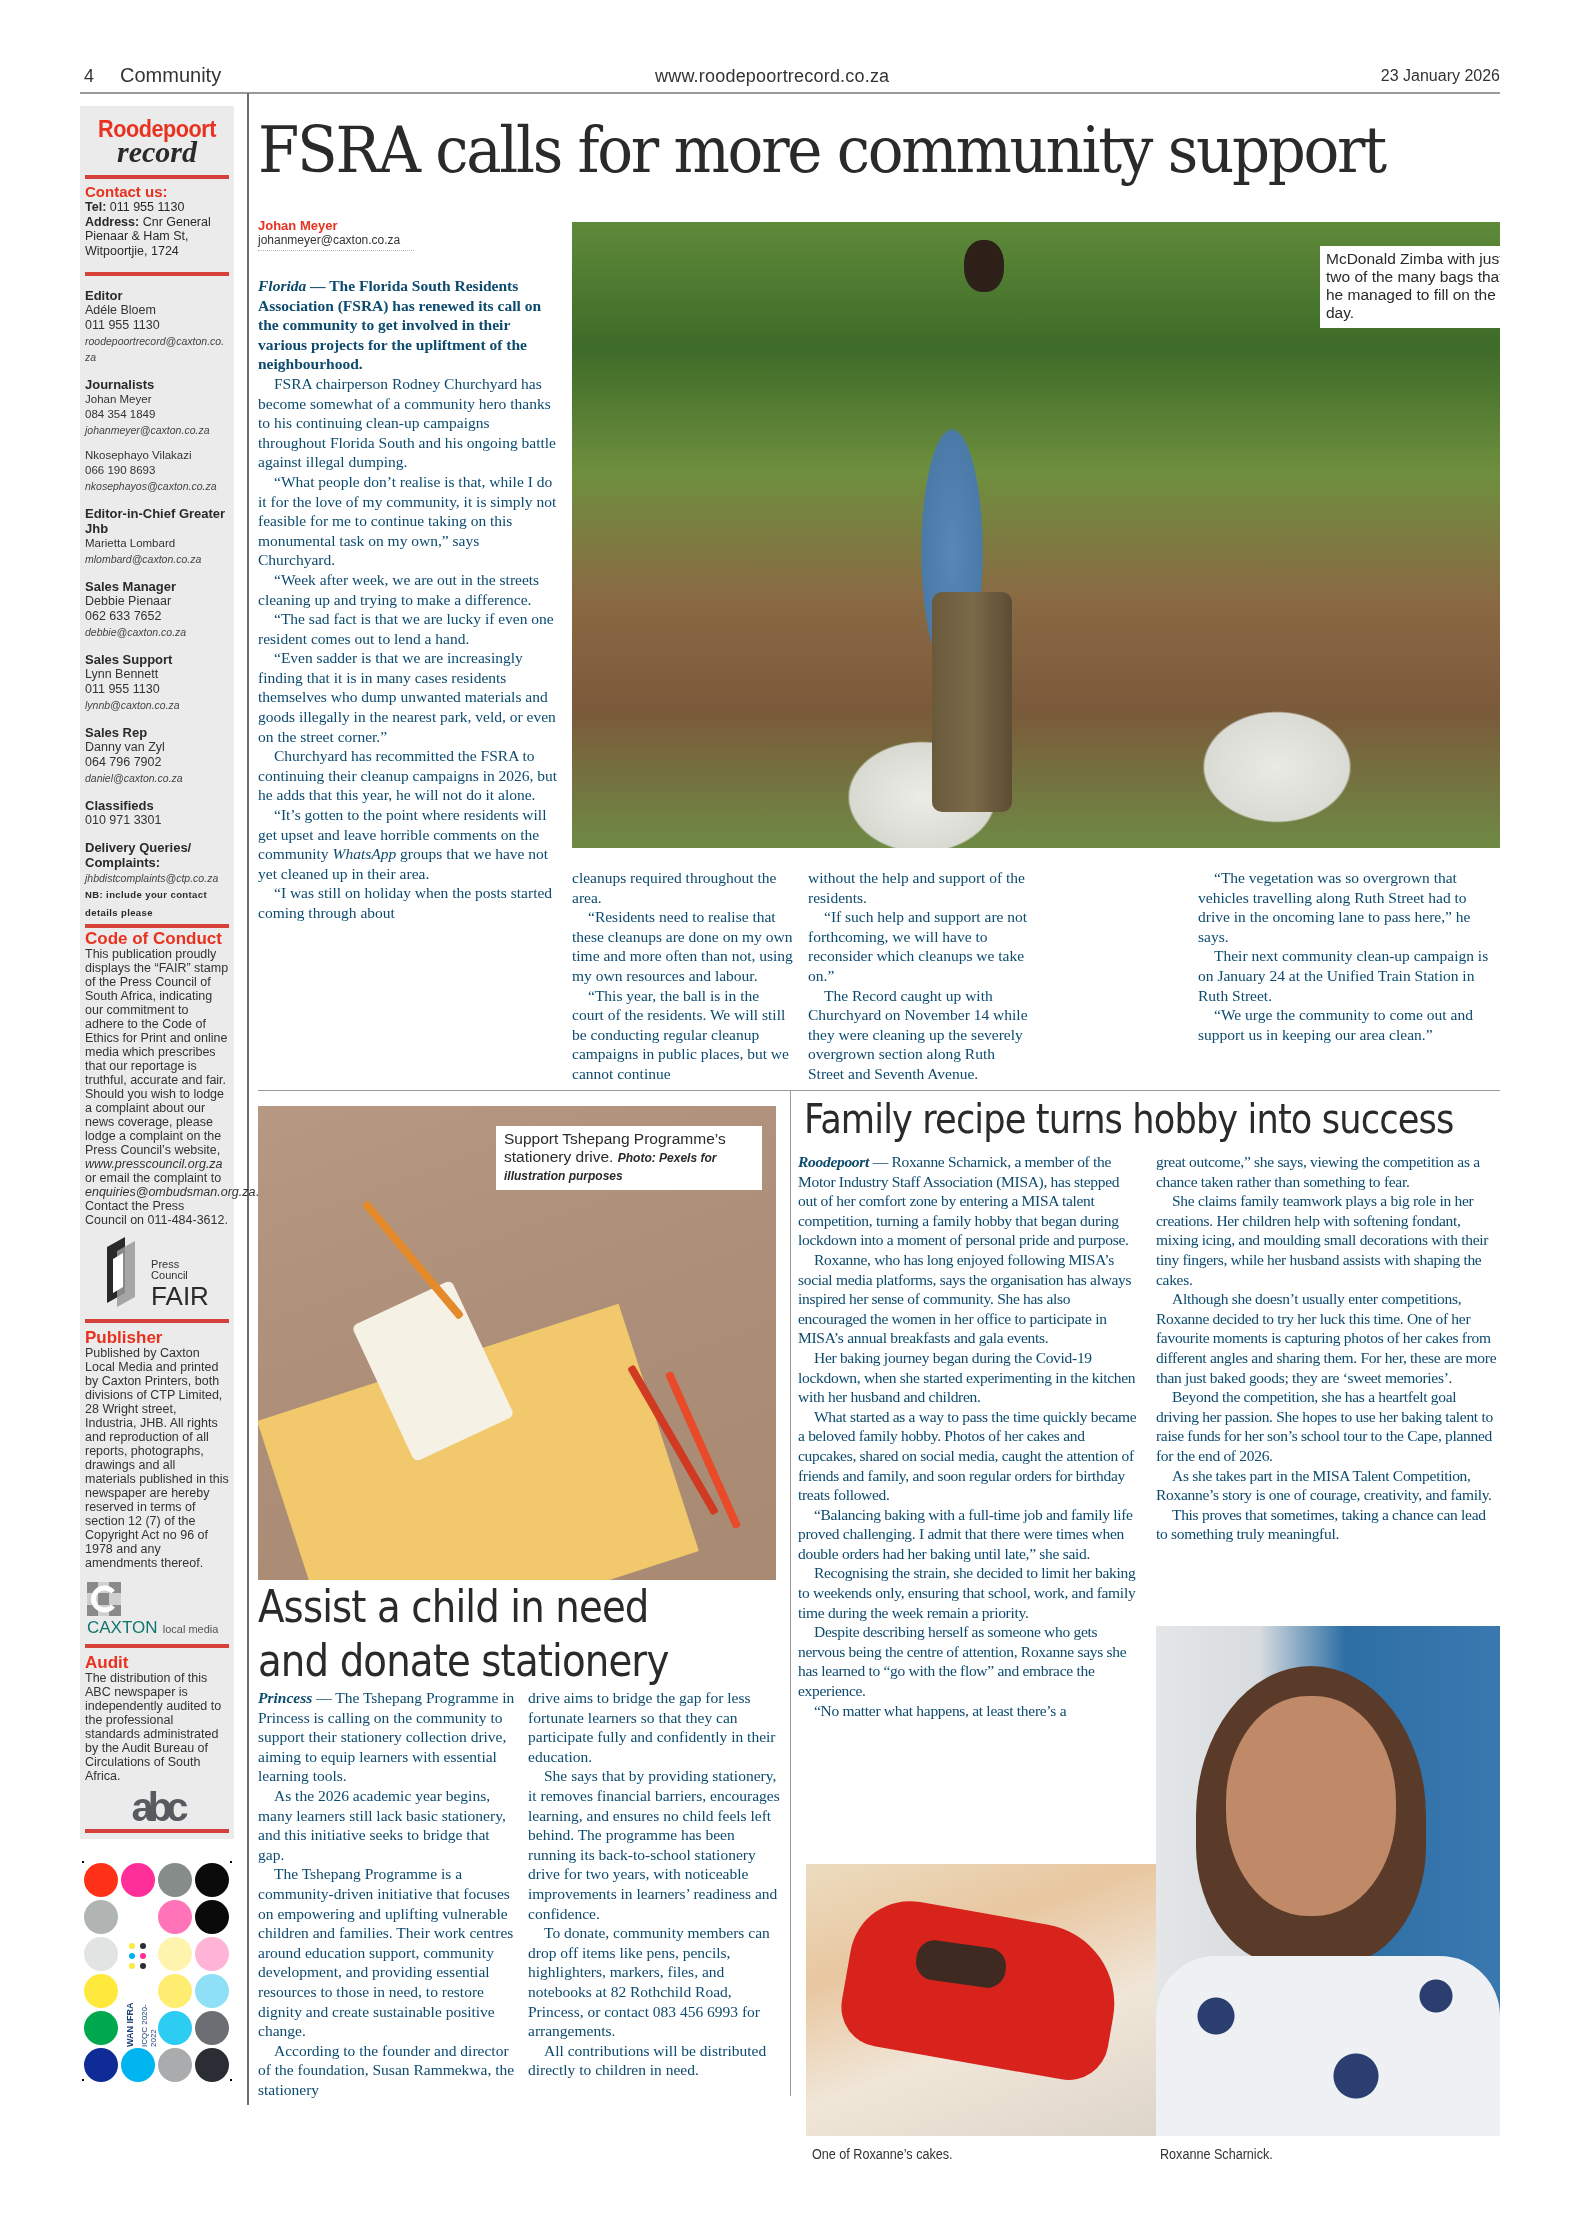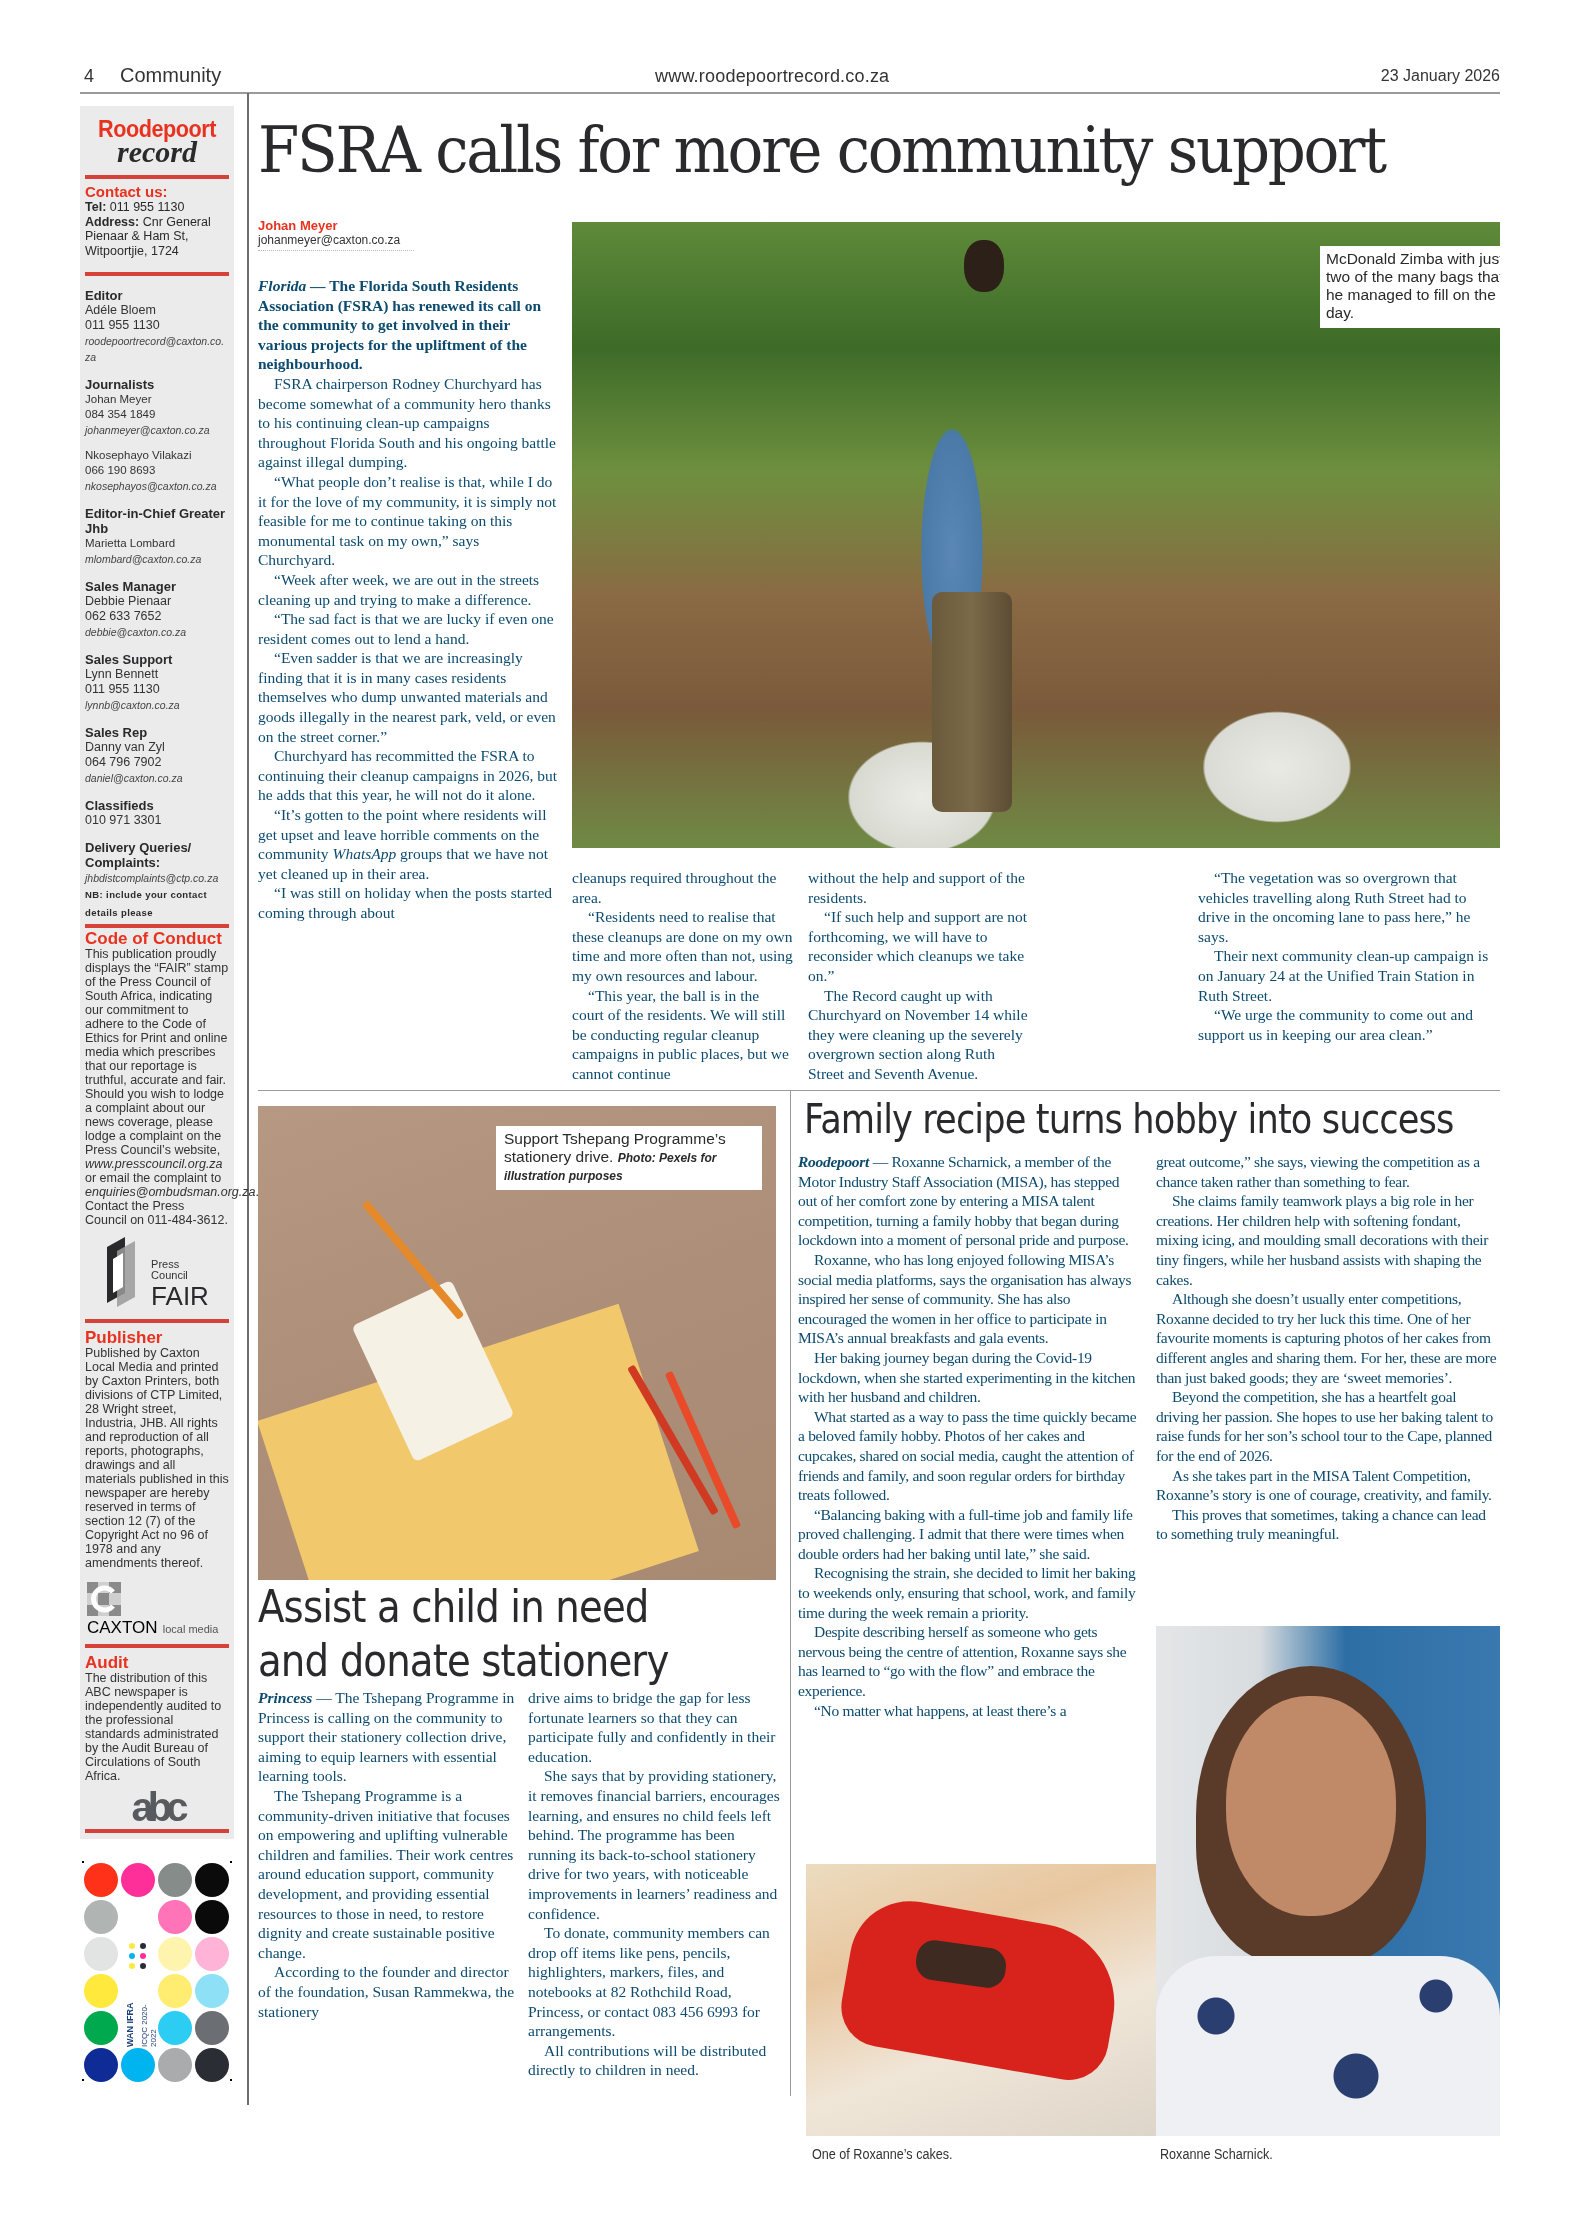--- a/index.html
+++ b/index.html
@@ -210,21 +210,21 @@
       <div class="c-ico">
         <svg width="34" height="34" viewBox="0 0 34 34">
           <rect x="0" y="0" width="11" height="11" fill="#8a8a8a"></rect>
             <rect x="22" y="0" width="12" height="11" fill="#8a8a8a"></rect>
           <rect x="11" y="11" width="11" height="12" fill="#8a8a8a"></rect>
             <rect x="0" y="23" width="11" height="11" fill="#8a8a8a"></rect>
             <rect x="22" y="23" width="12" height="11" fill="#8a8a8a"></rect>
           <path d="M26 10 A11 11 0 1 0 26 24" stroke="#ffffff" stroke-width="5" fill="none"></path>
         </svg>
       </div>
-      <div class="c-txt"><span style="font-size:17px;color:#000000;">CAXTON</span> <span>local media</span></div>
+      <div class="c-txt"><span style="font-size:17px;color:#0f766e;">CAXTON</span> <span>local media</span></div>
     </div>
     <div class="redrule" style="margin:0 0 6px 0;"></div>
 
     <div>
       <div class="sb-sec-h">Audit</div>
       <div class="sb-para">The distribution of this ABC newspaper is independently audited to the professional standards administrated by the Audit Bureau of Circulations of South Africa.</div>
     </div>
     <div class="abc-logo">abc</div>
     <div class="redrule" style="margin:0;"></div>
   </div>
@@ -318,20 +318,21 @@
   <div class="pencil" style="left:80px;top:150px;width:150px;background:#e58a2a;transform:rotate(50deg);"></div>
   <div class="caption-box" style="left:238px; top:20px; width:266px; padding:4px 8px 6px 8px;">
     <span>Support Tshepang Programme’s stationery drive.</span> <i>Photo: Pexels for illustration purposes</i>
   </div>
 </div>
 
 <h2 class="h2-left">Assist a child in need and donate stationery</h2>
 
 <div class="col" style="left:258px; top:1688px; width:258px;">
   <p class="noind"><i style="font-weight:bold;">Princess</i><span> — The Tshepang Programme in Princess is calling on the community to support their stationery collection drive, aiming to equip learners with essential learning tools.</span></p>
+  <p>As the 2026 academic year begins, many learners still lack basic stationery, and this initiative seeks to bridge that gap.</p>
   <p>The Tshepang Programme is a community-driven initiative that focuses on empowering and uplifting vulnerable children and families. Their work centres around education support, community development, and providing essential resources to those in need, to restore dignity and create sustainable positive change.</p>
   <p>According to the founder and director of the foundation, Susan Rammekwa, the stationery</p>
 </div>
 <div class="col" style="left:528px; top:1688px; width:258px;">
   <p class="noind">drive aims to bridge the gap for less fortunate learners so that they can participate fully and confidently in their education.</p>
   <p>She says that by providing stationery, it removes financial barriers, encourages learning, and ensures no child feels left behind. The programme has been running its back-to-school stationery drive for two years, with noticeable improvements in learners’ readiness and confidence.</p>
   <p>To donate, community members can drop off items like pens, pencils, highlighters, markers, files, and notebooks at 82 Rothchild Road, Princess, or contact 083 456 6993 for arrangements.</p>
   <p>All contributions will be distributed directly to children in need.</p>
 </div>
 

